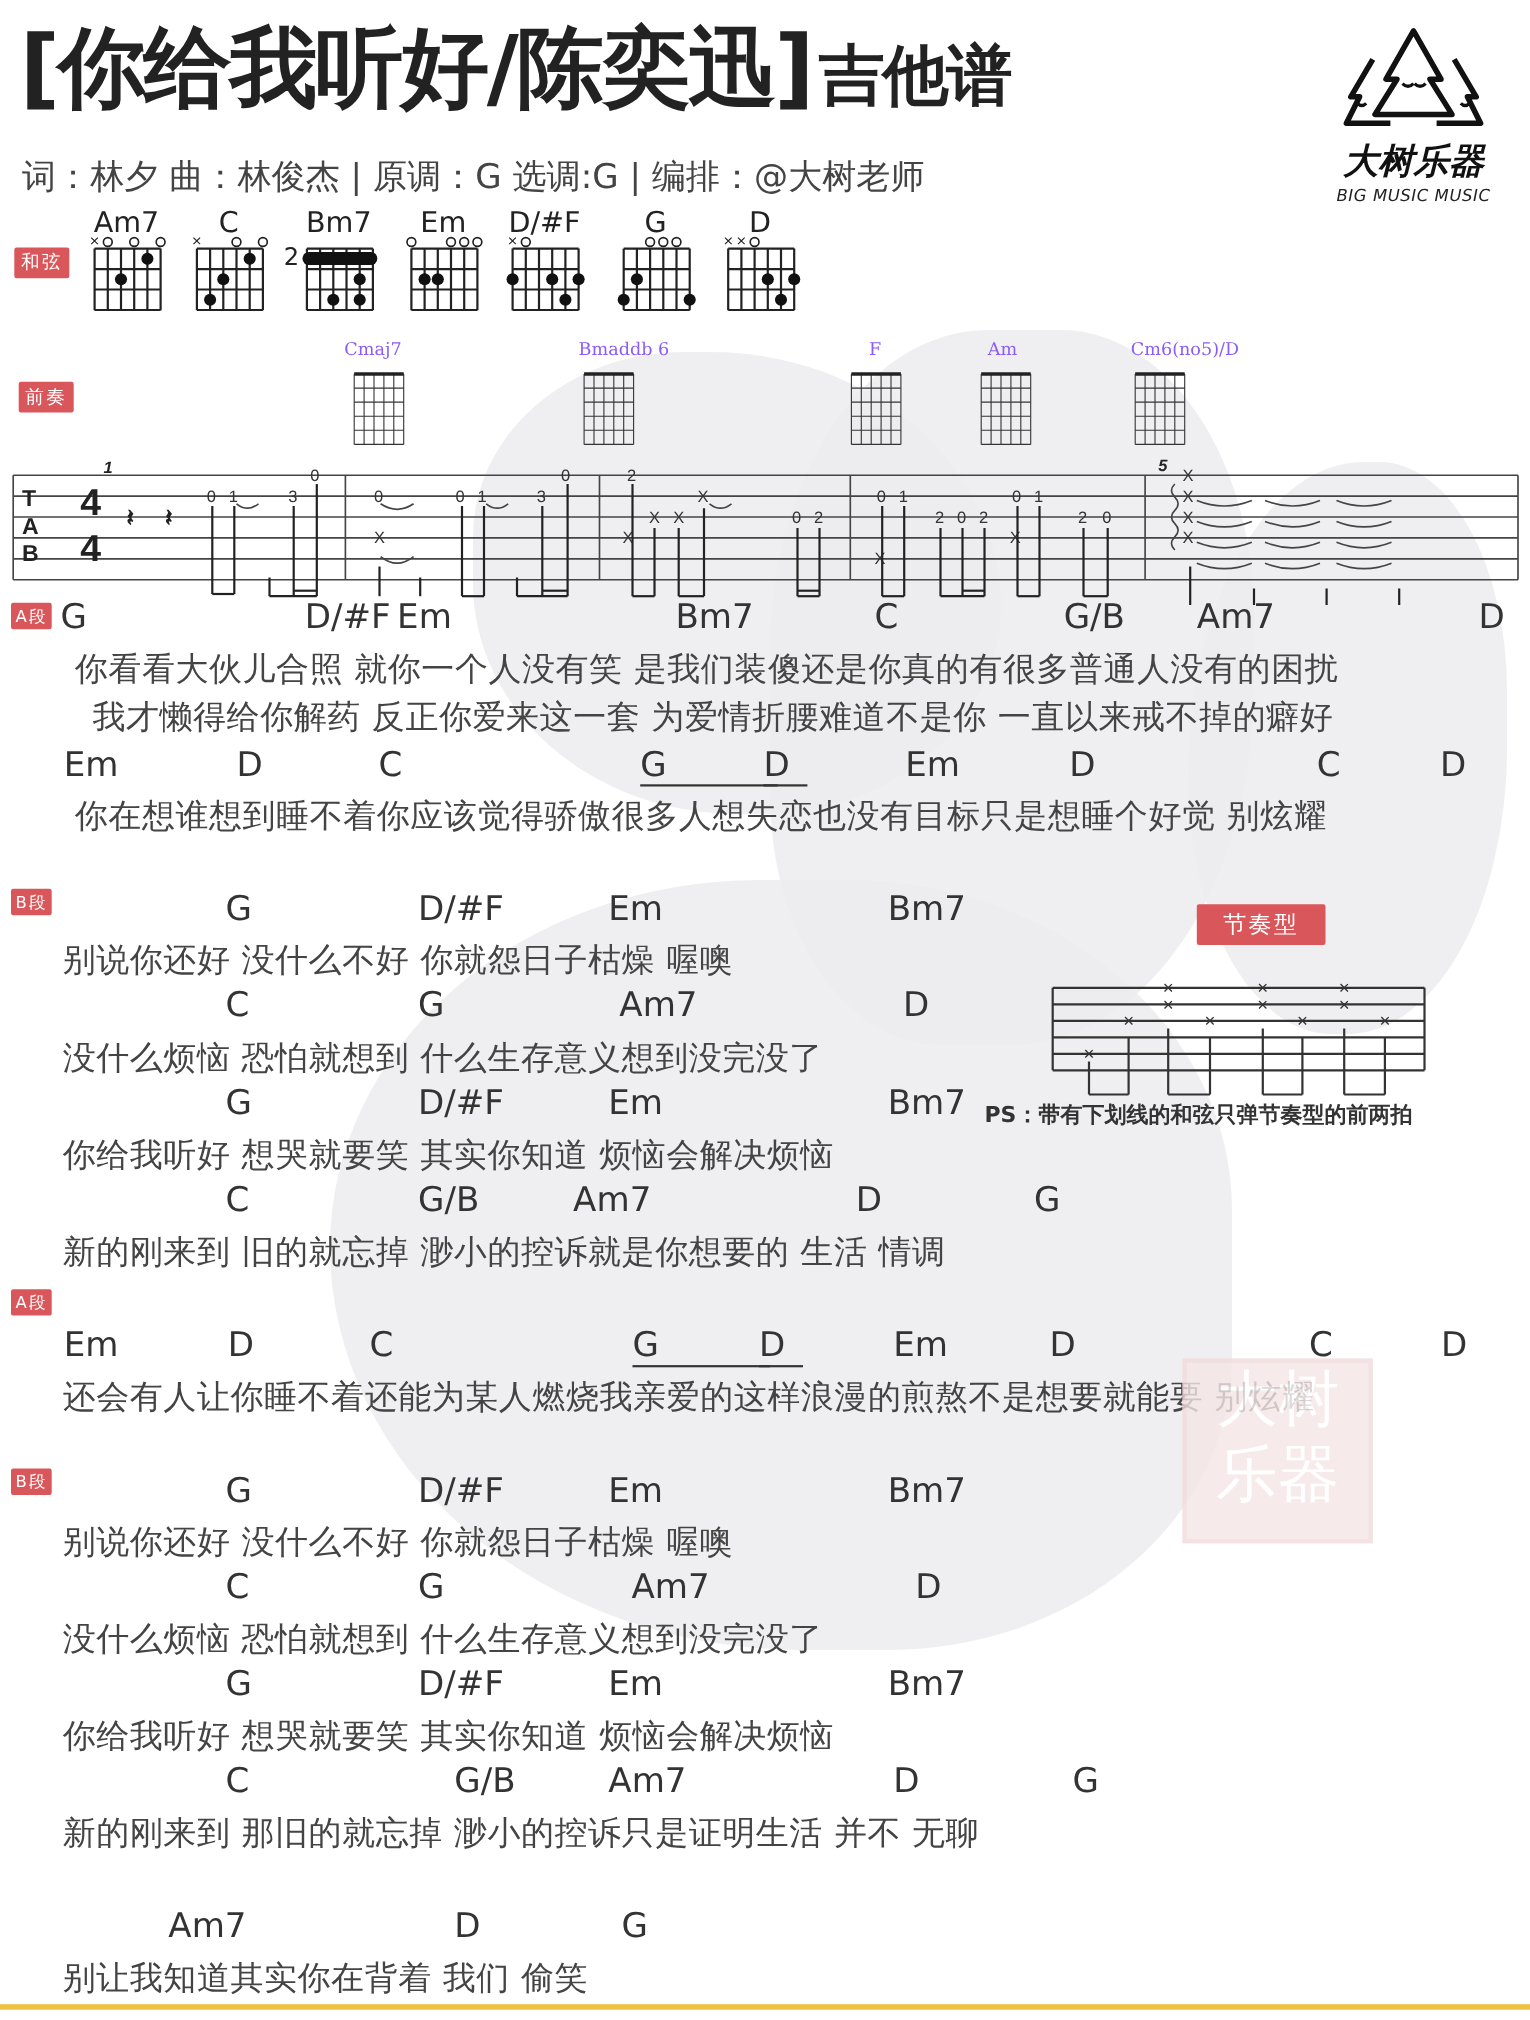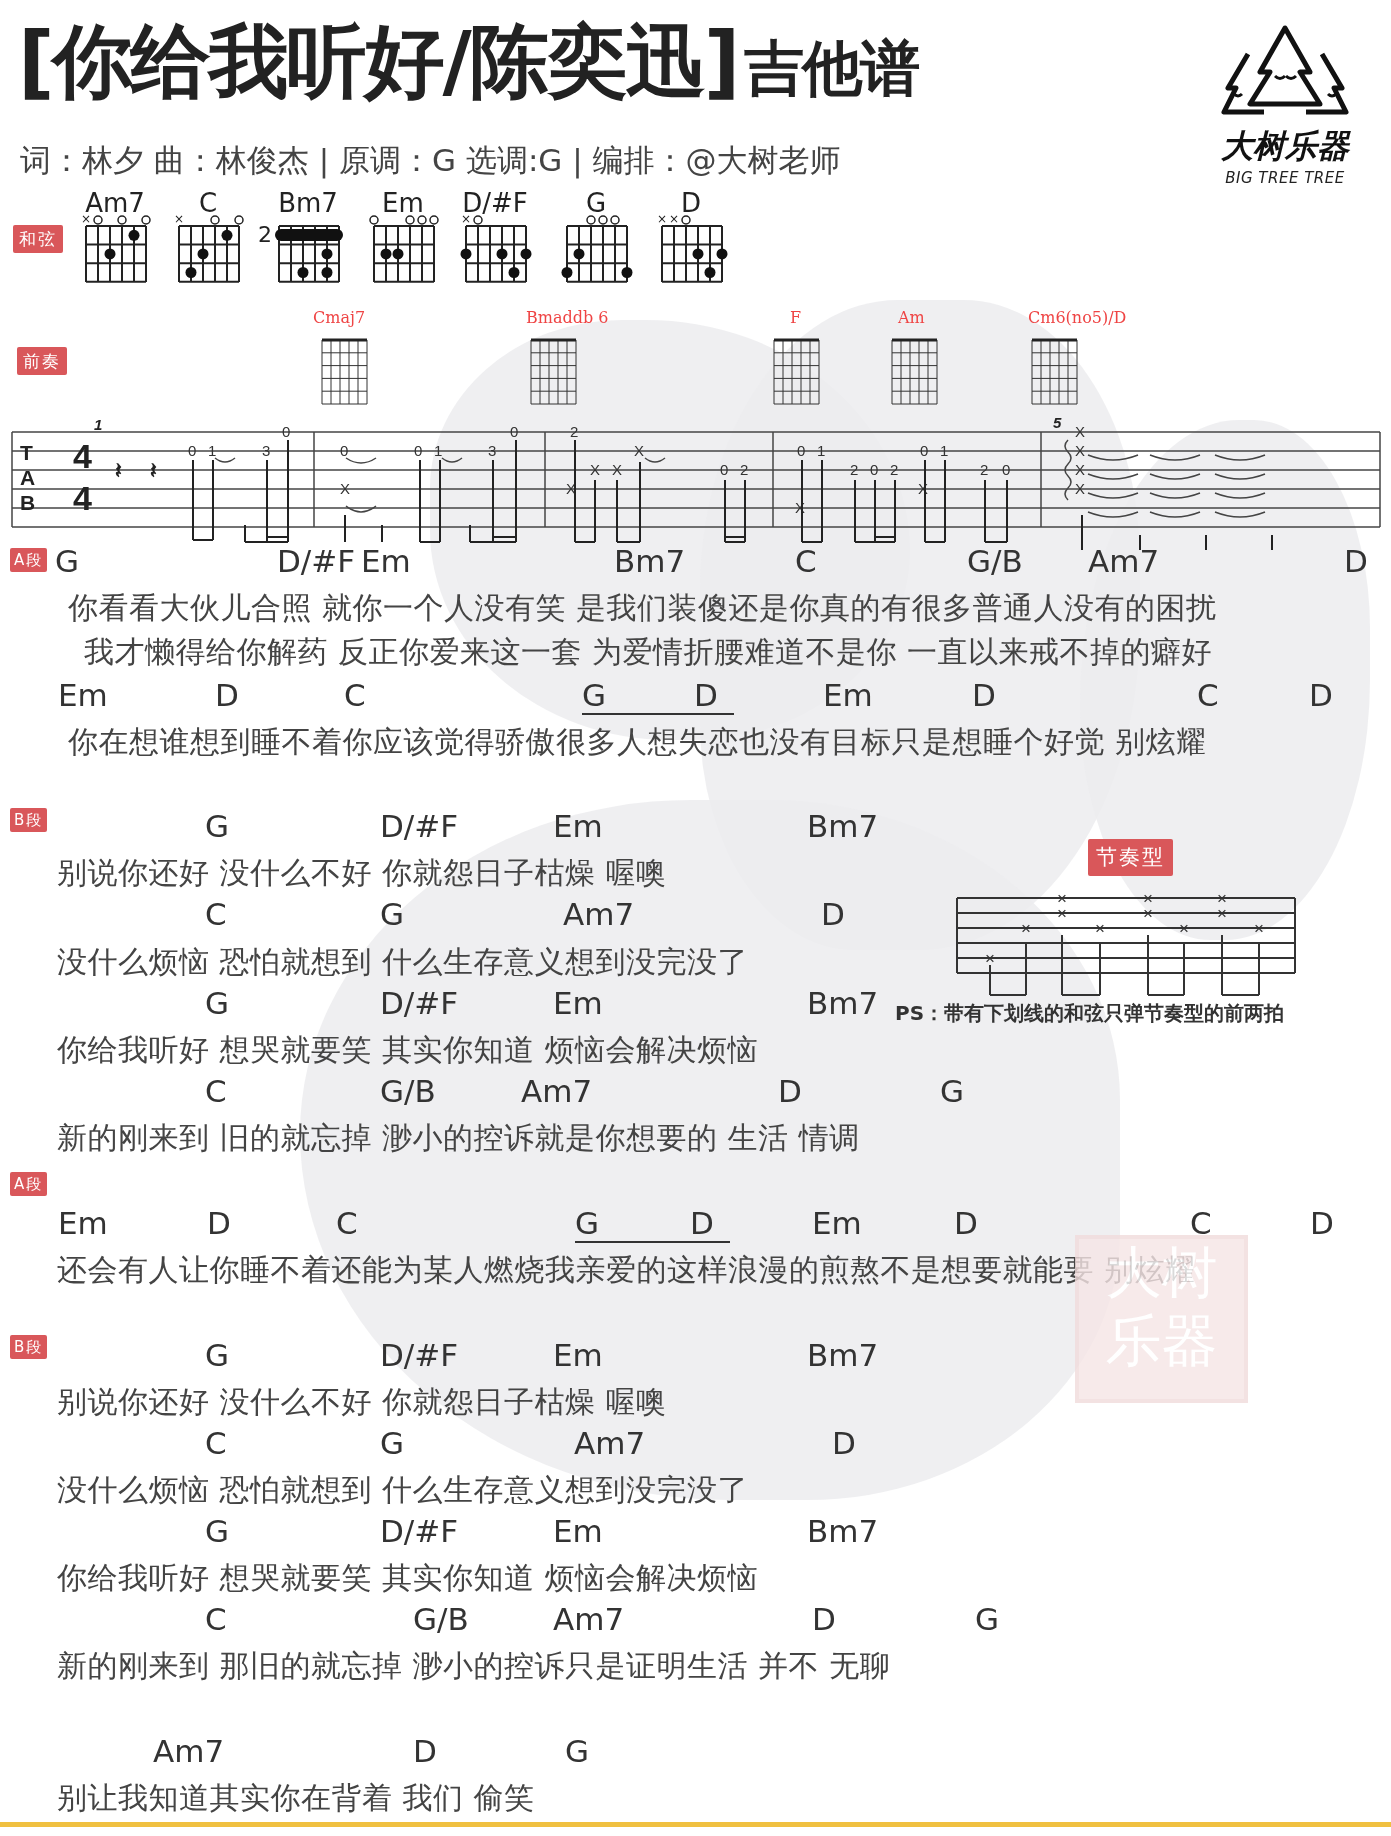--- a/index.html
+++ b/index.html
@@ -11,21 +11,21 @@
   .meta{left:20px;top:140px;font-size:31px;color:#444;white-space:nowrap;}
   .logo{left:1205px;top:24px;width:160px;text-align:center;font-style:italic;}
   .logo .cn{font-size:32px;font-weight:bold;color:#111;margin-top:2px;}
   .logo .en{font-size:15px;color:#222;letter-spacing:0.5px;}
   .tag{position:absolute;background:#d9575a;color:#fff;font-size:17px;padding:4px 6px;border-radius:2px;letter-spacing:2px;line-height:1.2;}
   .chordname{position:absolute;font-size:26px;color:#222;text-align:center;width:90px;}
   .cd{position:absolute;}
   .chordrow{position:absolute;font-size:31px;color:#333;white-space:nowrap;}
   .lyric{position:absolute;font-size:30px;color:#444;white-space:nowrap;letter-spacing:0.5px;}
   .ul{border-bottom:2px solid #333;}
-  .smallname{position:absolute;font-family:"DejaVu Serif","Liberation Serif",serif;font-size:16px;color:#ef4444;white-space:nowrap;}
+  .smallname{position:absolute;font-family:"DejaVu Serif","Liberation Serif",serif;font-size:16px;color:#8b5cf6;white-space:nowrap;}
   .ps{position:absolute;font-size:20px;font-weight:bold;color:#333;white-space:nowrap;}
   .bottombar{position:absolute;left:0;top:1822px;width:1391px;height:5px;background:#f0c040;}
   .stamp{position:absolute;left:1075px;top:1235px;width:175px;width:165px;height:160px;border:4px solid #f1dcdc;background:#f6e6e6;opacity:0.8;color:#fff;font-size:56px;font-family:"DejaVu Serif",serif;line-height:68px;text-align:center;}
 </style>
 </head>
 <body>
 
 <div class="watermark" style="left:430px;top:320px;width:480px;height:420px;"></div>
 <div class="watermark" style="left:700px;top:300px;width:440px;height:650px;border-radius:45% 40% 50% 35%;"></div>
 <div class="watermark" style="left:300px;top:800px;width:820px;height:700px;border-radius:50% 45% 40% 55%;"></div>
@@ -39,21 +39,21 @@
 <div class="abs logo">
   <svg width="130" height="95" viewBox="0 0 130 95">
     <g fill="none" stroke="#111" stroke-width="5" stroke-linejoin="round">
       <path d="M65 4 L40 48 L50 48 L30 80 L100 80 L80 48 L90 48 Z"></path>
       <path d="M28 30 L8 64 L16 64 L4 88 L44 88"></path>
       <path d="M102 30 L122 64 L114 64 L126 88 L86 88"></path>
     </g>
     <path d="M55 52 q5 5 10 0 M66 52 q5 5 10 0 M14 70 q4 4 8 0 M108 70 q4 4 8 0" stroke="#111" stroke-width="3" fill="none"></path>
   </svg>
   <div class="cn">大树乐器</div>
-  <div class="en">BIG TREE TREE</div>
+  <div class="en">BIG MUSIC MUSIC</div>
 </div>
 
 <div class="tag" style="left:13px;top:225px;">和弦</div>
 
 <div id="chord-diagrams">
     <div class="chordname" style="left: 70px; top: 188px;">Am7</div>
     <div class="cd" style="left: 78px; top: 210px;"><svg width="80" height="80" viewBox="0 0 80 80">
         <line x1="8" y1="16" x2="8" y2="72" stroke="#222" stroke-width="2"></line>
         <line x1="20" y1="16" x2="20" y2="72" stroke="#222" stroke-width="2"></line>
         <line x1="32" y1="16" x2="32" y2="72" stroke="#222" stroke-width="2"></line>
@@ -476,21 +476,21 @@
     <div class="chordrow" style="left: 553px; top: 1601px;">Am7</div>
     <div class="chordrow" style="left: 812px; top: 1601px;">D</div>
     <div class="chordrow" style="left: 975px; top: 1601px;">G</div>
     <div class="lyric" style="left: 57px; top: 1646px; text-align: right;">新的刚来到  那旧的就忘掉   渺小的控诉只是证明生活  并不  无聊</div>
     <div class="chordrow" style="left: 153px; top: 1733px;">Am7</div>
     <div class="chordrow" style="left: 413px; top: 1733px;">D</div>
     <div class="chordrow" style="left: 565px; top: 1733px;">G</div>
     <div class="lyric" style="left: 57px; top: 1778px;">别让我知道其实你在背着  我们  偷笑</div>
   </div>
 
-<div class="tag" style="left:1088px;top:822px;font-size:21px;padding:6px 8px;margin-top:17px;">节奏型</div>
+<div class="tag" style="left:1088px;top:822px;font-size:21px;padding:6px 24px;">节奏型</div>
 <svg class="abs" style="left:955px;top:890px;" width="345" height="115" viewBox="0 0 345 115">
   <g stroke="#333" stroke-width="2">
     <line x1="2" y1="8" x2="340" y2="8"></line>
       <line x1="2" y1="23" x2="340" y2="23"></line>
       <line x1="2" y1="38" x2="340" y2="38"></line>
     <line x1="2" y1="53" x2="340" y2="53"></line>
       <line x1="2" y1="68" x2="340" y2="68"></line>
       <line x1="2" y1="83" x2="340" y2="83"></line>
     <line x1="2" y1="8" x2="2" y2="83"></line>
       <line x1="340" y1="8" x2="340" y2="83"></line>

